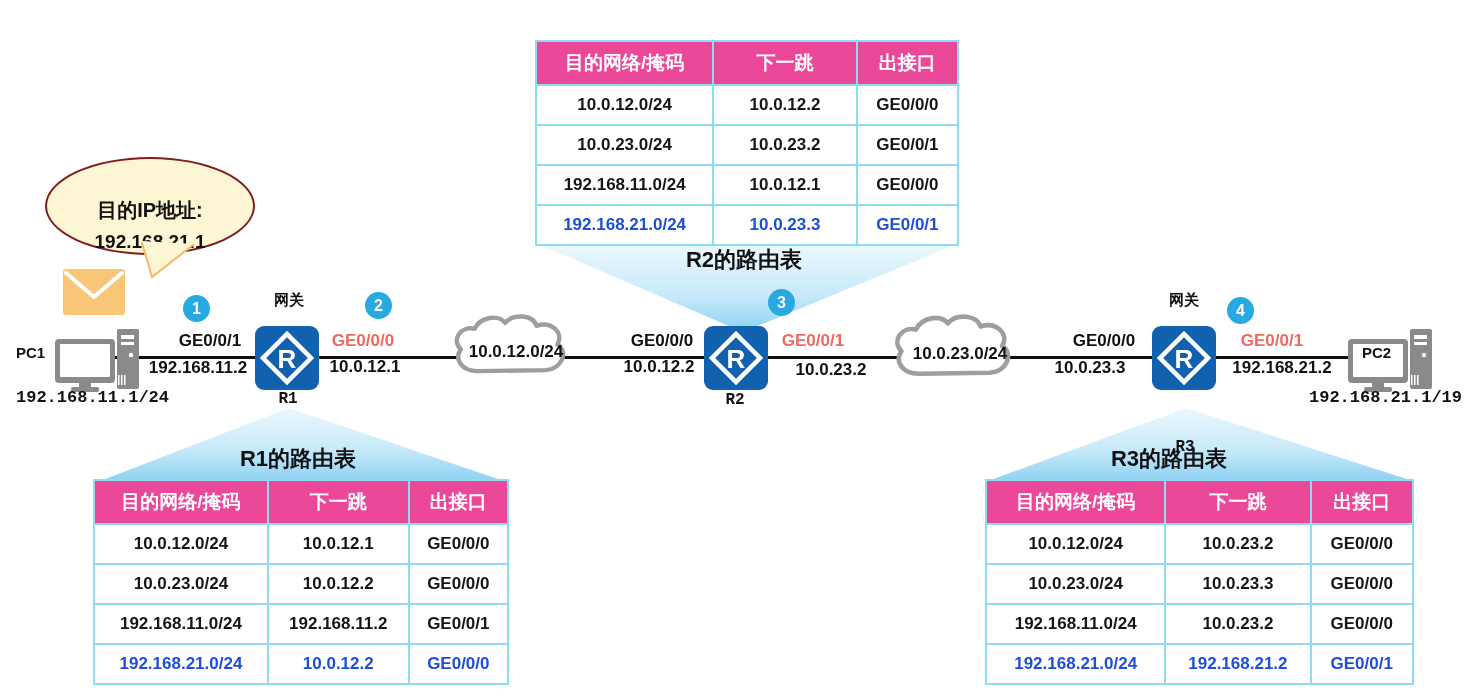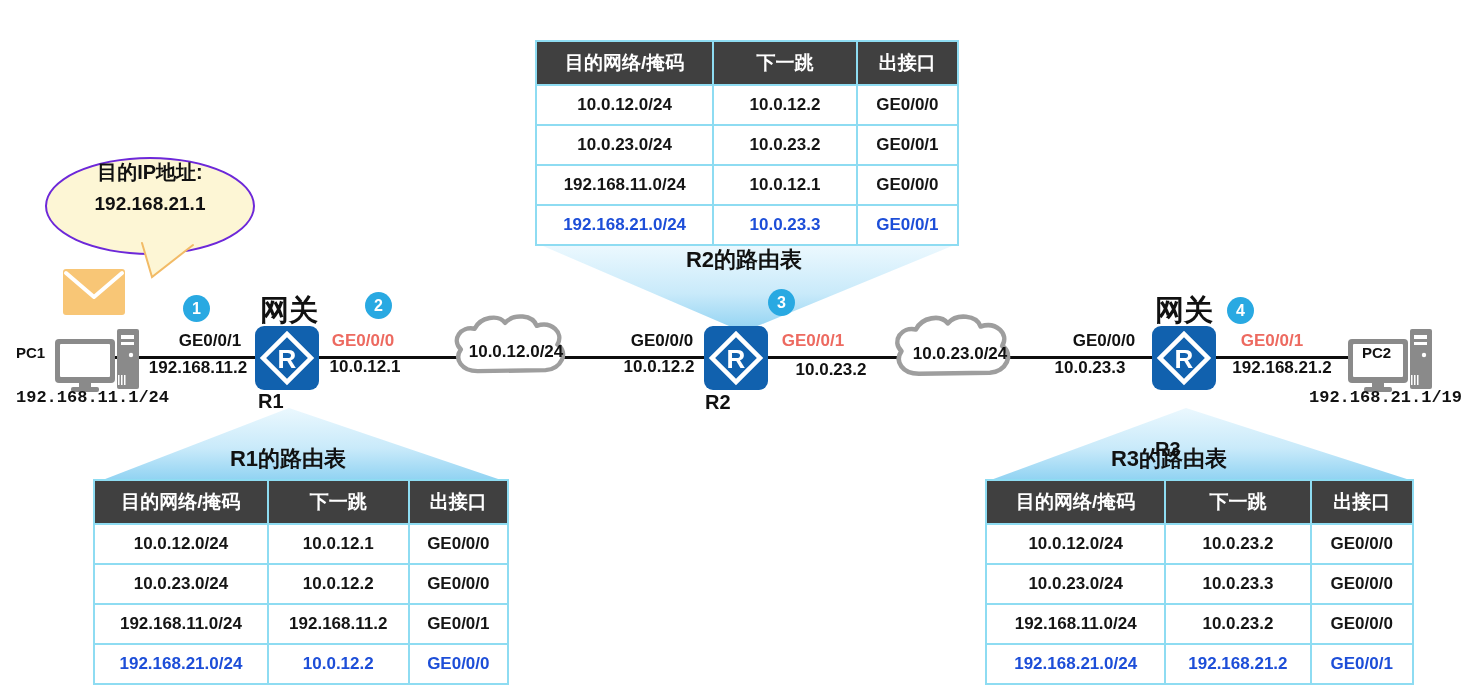--- a/index.html
+++ b/index.html
@@ -23,46 +23,46 @@
     z-index:4;
   }
 
   
   .lbl{z-index:3;white-space:nowrap;}
   .iface{font-size:17px;font-weight:600;text-align:center;width:100px;}
   .iface.red{color:#ED6A60;}
   .ipaddr{font-size:17px;font-weight:600;text-align:center;width:100px;}
   .host-ip{font-size:17px;font-weight:600;text-align:center;width:155px;font-family:Liberation Mono, monospace;}
   .pc-name{font-size:15px;font-weight:bold;}
-  .gw{font-size:29px;font-weight:bold;text-align:center;width:66px;}
-  .rname{font-size:20px;font-weight:600;text-align:left;width:60px;}
+  .gw{font-size:15px;font-weight:bold;text-align:center;width:66px;}
+  .rname{font-size:16px;font-weight:600;text-align:center;width:60px;font-family:Liberation Mono, monospace;}
   .cloud-lbl{font-size:17px;font-weight:600;text-align:center;z-index:3;}
   .tbl-title{font-size:22px;font-weight:600;text-align:center;width:200px;z-index:3;}
 
   
   .tblwrap{z-index:2;}
   table.route-table{border-collapse:collapse;table-layout:fixed;width:100%;background:#fff;}
   table.route-table col.c1{width:42%;}
   table.route-table col.c2{width:34%;}
   table.route-table col.c3{width:24%;}
   table.route-table th{
-    background:#404040;color:#fff;font-size:19px;font-weight:bold;
+    background:#ec4899;color:#fff;font-size:19px;font-weight:bold;
     height:42px;border:2px solid #8EDCF2;text-align:center;padding:0 2px;
   }
   table.route-table td{
     font-size:17px;font-weight:bold;color:#151515;height:38px;
     border:2px solid #8EDCF2;text-align:center;background:#fff;padding:0 2px;
   }
   table.route-table tr.hl td{color:#1d4ed8;}
 
   
   .bubble{
     left:45px;top:157px;width:206px;height:94px;background:#FDF6D5;
-    border:2px solid #6d28d9;border-radius:50%;display:flex;flex-direction:column;
-    align-items:center;justify-content:flex-start;gap:7px;z-index:3;
+    border:2px solid #7f1d1d;border-radius:50%;display:flex;flex-direction:column;
+    align-items:center;justify-content:flex-end;gap:7px;z-index:3;
   }
   .bubble .l1{font-size:20px;font-weight:600;}
   .bubble .l2{font-size:19px;font-weight:600;}
   .bubble-tail{left:130px;top:235px;z-index:4;}
 </style>
 </head>
 <body>
 
 <svg id="funnel-layer" class="abs" width="1482" height="697">
   <defs>
@@ -171,21 +171,21 @@
 <div class="abs lbl ipaddr" style="left:609px;top:357px;">10.0.12.2</div>
 <div class="abs lbl iface red" style="left:763px;top:331px;">GE0/0/1</div>
 <div class="abs lbl ipaddr" style="left:781px;top:360px;">10.0.23.2</div>
 
 <div class="abs lbl iface" style="left:1054px;top:331px;">GE0/0/0</div>
 <div class="abs lbl ipaddr" style="left:1040px;top:358px;">10.0.23.3</div>
 <div class="abs lbl iface red" style="left:1222px;top:331px;">GE0/0/1</div>
 <div class="abs lbl ipaddr" style="left:1226px;top:358px;width:112px;">192.168.21.2</div>
 
 <div class="abs lbl tbl-title" style="left:644px;top:245px;">R2的路由表</div>
-<div class="abs lbl tbl-title" style="left:188px;top:444px;">R1的路由表</div>
+<div class="abs lbl tbl-title" style="left:198px;top:444px;">R1的路由表</div>
 <div class="abs lbl tbl-title" style="left:1069px;top:444px;">R3的路由表</div>
 
 <div class="abs tblwrap" style="left:535px;top:40px;width:424px;">
     <table class="route-table">
       <colgroup>
         <col class="c1">
         <col class="c2">
         <col class="c3">
       </colgroup>
       <thead>

